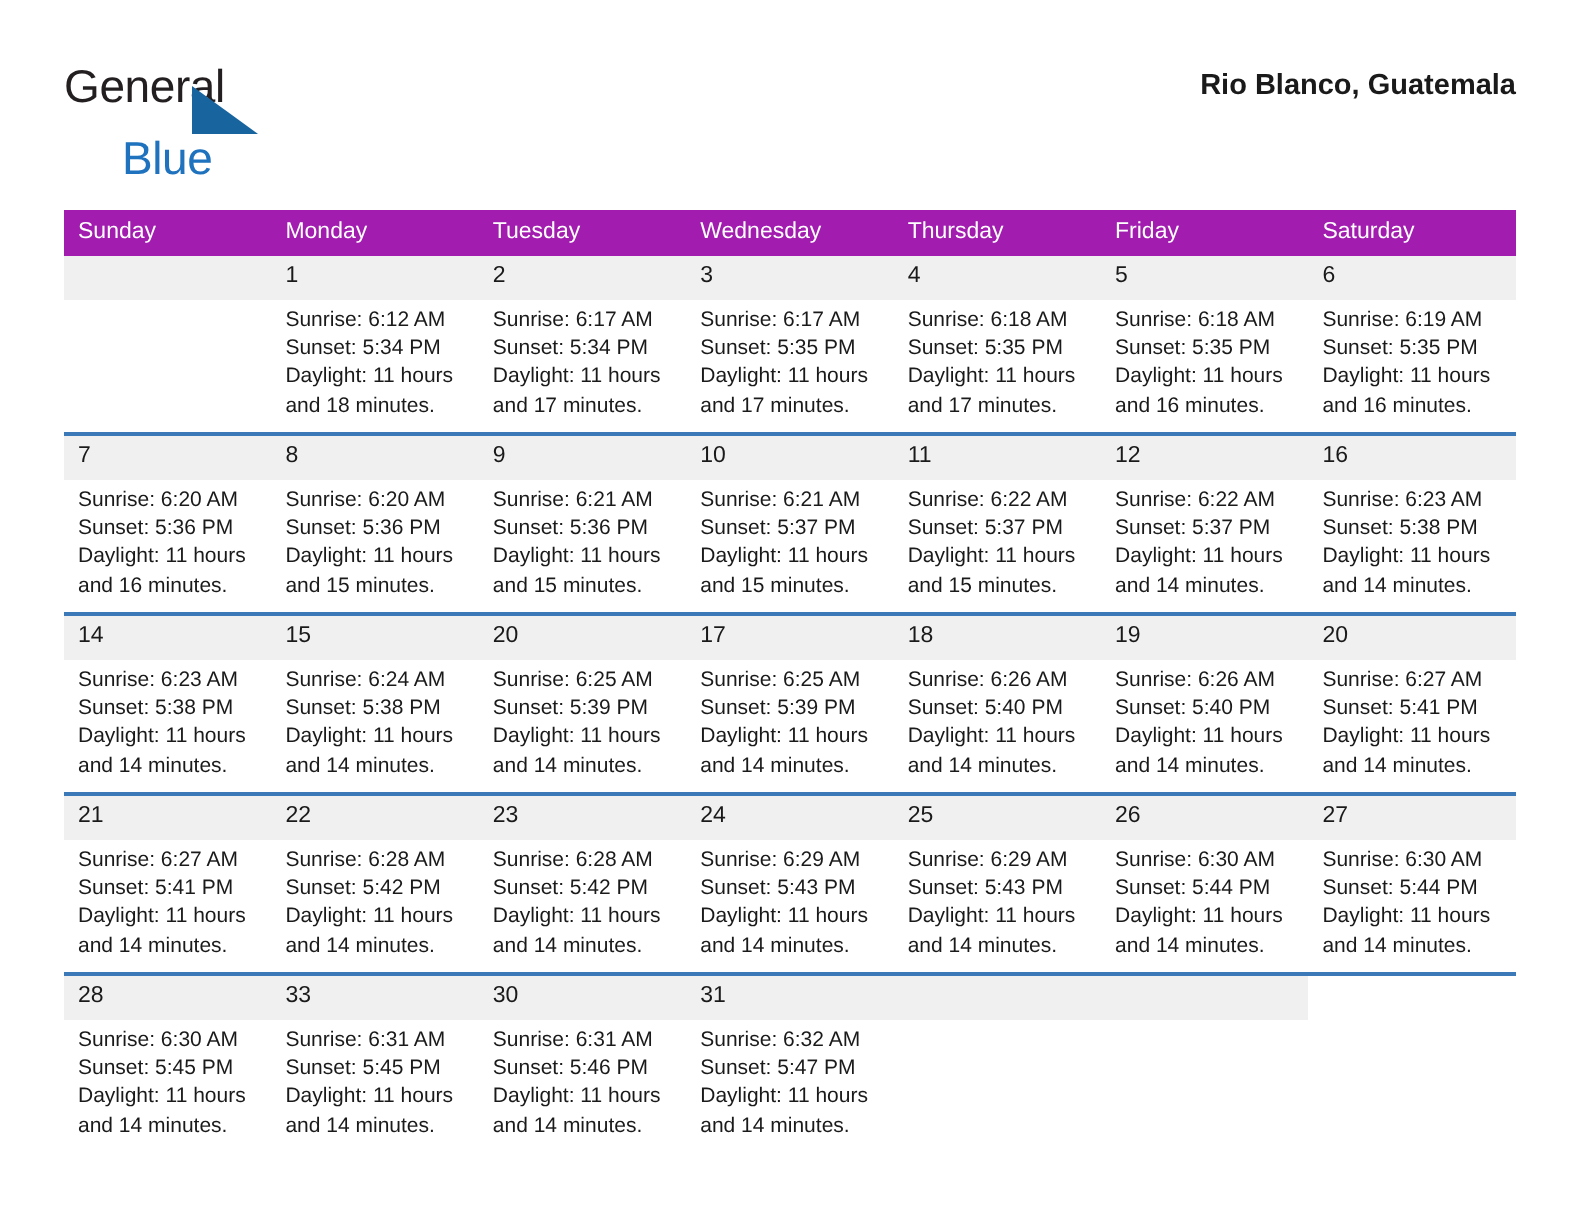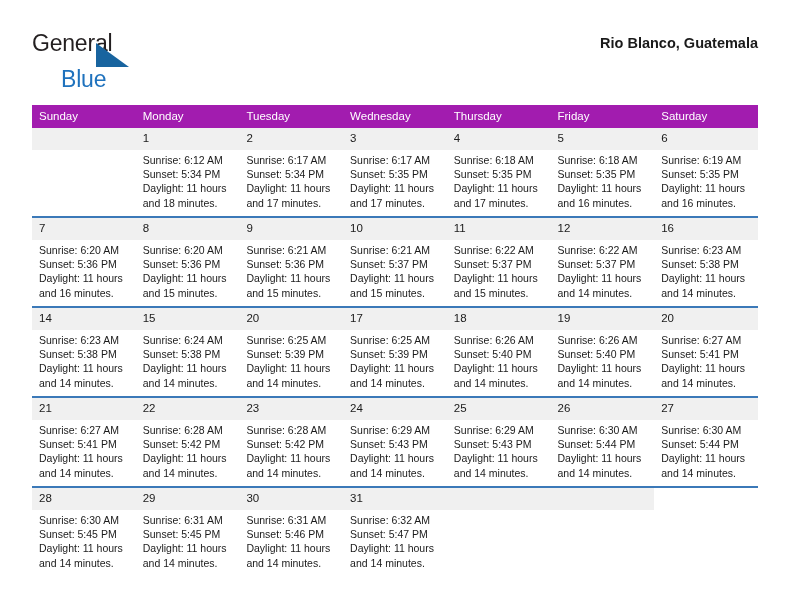--- a/index.html
+++ b/index.html
@@ -438,21 +438,21 @@
         <td>
           <div class="daynum">28</div>
           <div class="detail">
             <div>Sunrise: 6:30 AM</div>
             <div>Sunset: 5:45 PM</div>
             <div>Daylight: 11 hours</div>
             <div>and 14 minutes.</div>
           </div>
         </td>
         <td>
-          <div class="daynum">29</div>
+          <div class="daynum">33</div>
           <div class="detail">
             <div>Sunrise: 6:31 AM</div>
             <div>Sunset: 5:45 PM</div>
             <div>Daylight: 11 hours</div>
             <div>and 14 minutes.</div>
           </div>
         </td>
         <td>
           <div class="daynum">30</div>
           <div class="detail">

